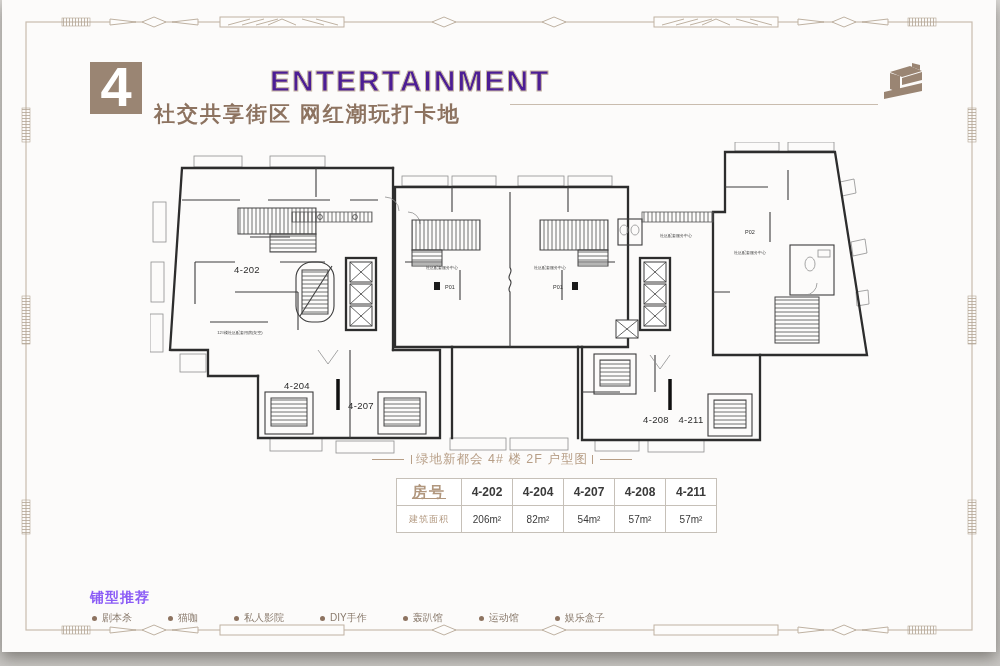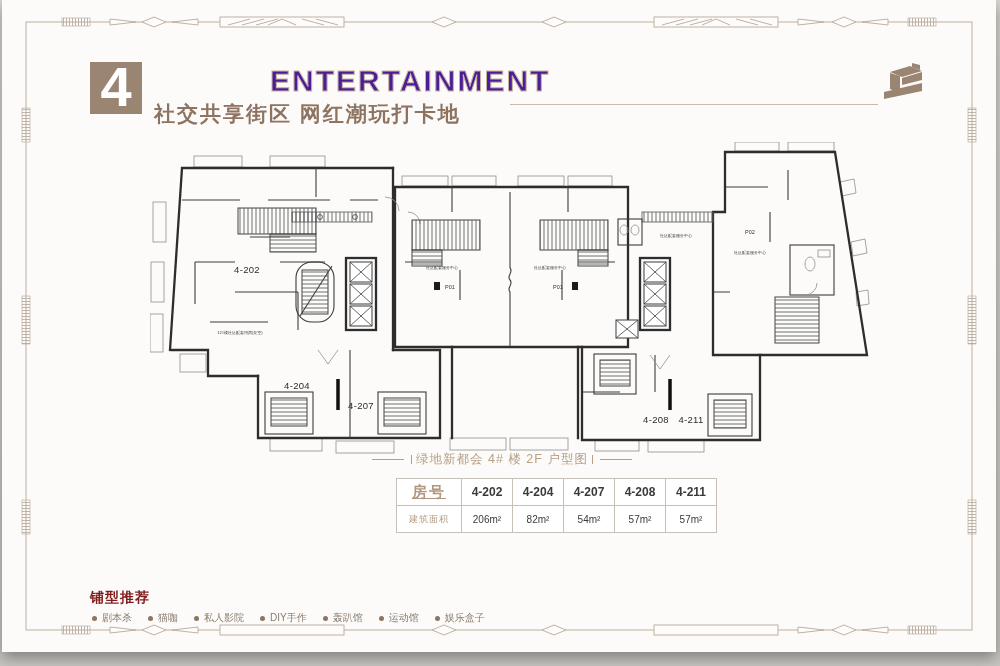--- a/index.html
+++ b/index.html
@@ -68,24 +68,24 @@
     border:1px solid #c6c0b8;background:#fff;text-align:center;
     padding:0 6px;height:26px;color:#3a3a3a;
   }
   .info-table td.room{font-size:12px;font-weight:700;width:38px;}
   .info-table td.area{font-size:10px;width:38px;}
   .info-table td.th1{font-size:15px;color:#b1977e;font-weight:700;width:52px;letter-spacing:2px;text-decoration:underline;}
   .info-table td.th2{font-size:9px;color:#b1977e;width:52px;letter-spacing:1px;}
   
   .rec-title{
     position:absolute;left:88px;top:589px;
-    font-size:14px;font-weight:700;color:#7f1d1d;letter-spacing:1px;
+    font-size:14px;font-weight:700;color:#8b5cf6;letter-spacing:1px;
   }
   .rec-items{
-    position:absolute;left:90px;top:611px;display:flex;gap:16px;align-items:center;
+    position:absolute;left:90px;top:611px;display:flex;gap:36px;align-items:center;
   }
   .rec-item{display:flex;align-items:center;gap:5px;font-size:10px;color:#8a7b6d;}
   .dot{width:5px;height:5px;border-radius:50%;background:#8d7360;display:inline-block;}
 </style>
 </head>
 <body>
 
 <div class="page">
 
   <svg class="frame" width="994" height="652" viewBox="0 0 994 652">

